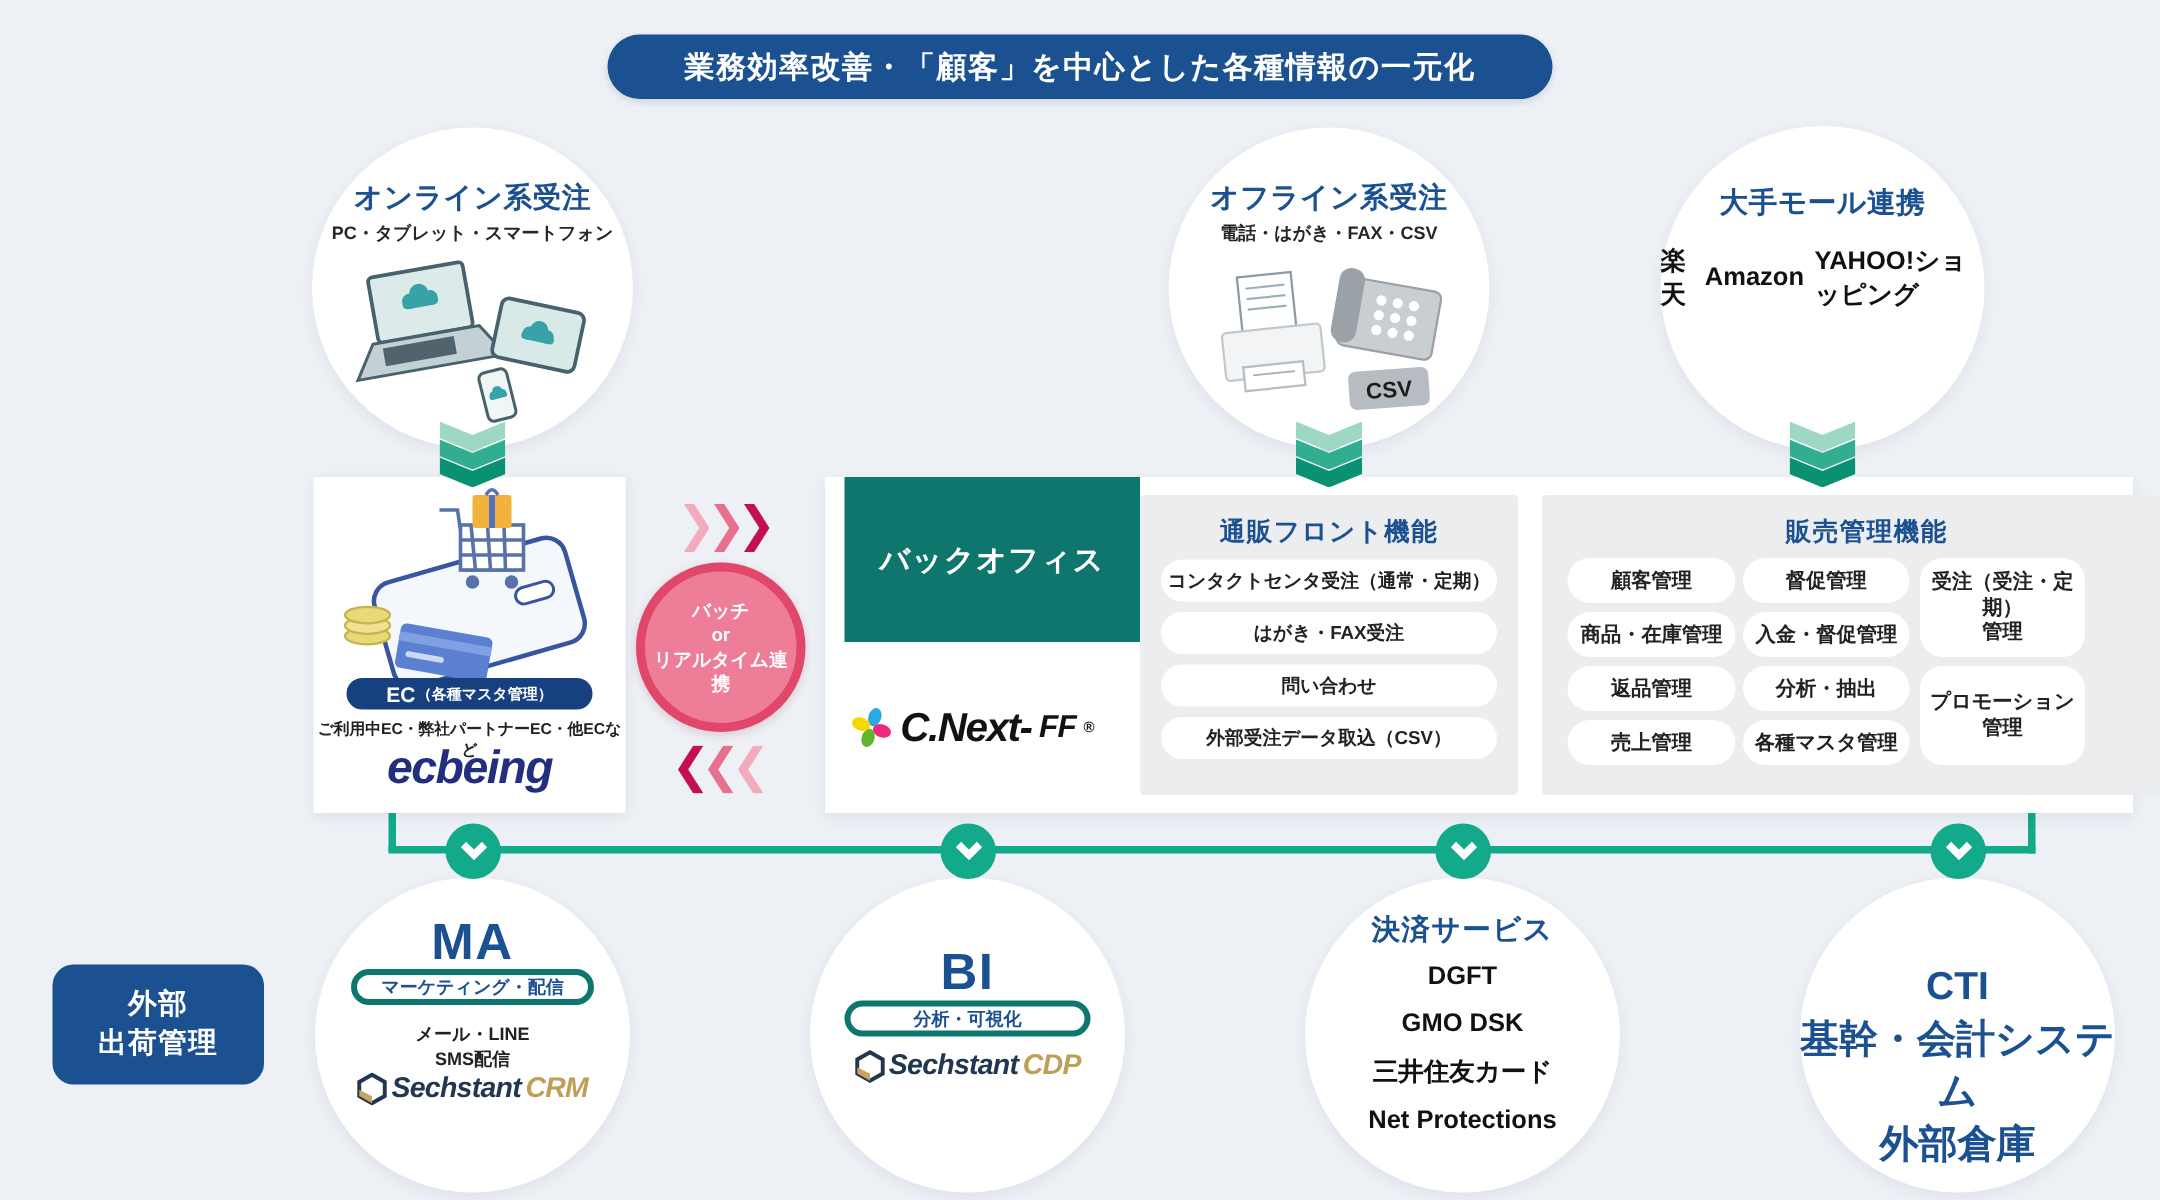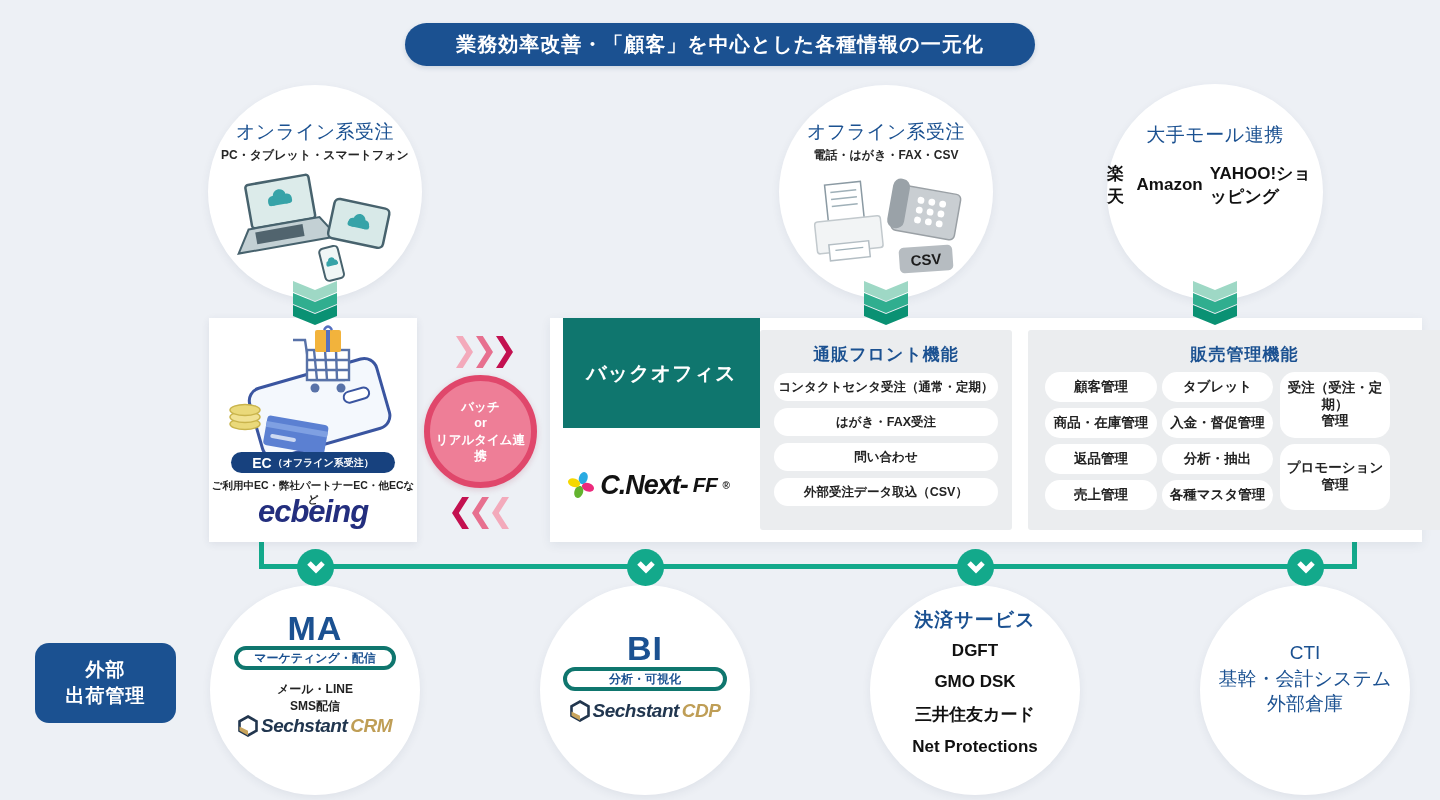--- a/index.html
+++ b/index.html
@@ -16,21 +16,21 @@
     display:flex;align-items:center;justify-content:center;text-align:center;z-index:6;}
   #customer-label{left:35px;top:154px;width:141px;height:79px;font-size:22px;letter-spacing:3px;}
   #external-label{left:35px;top:643px;width:141px;height:80px;font-size:19px;white-space:pre-line;line-height:1.35;letter-spacing:1px;}
 
   
   .circle{position:absolute;background:#fff;border-radius:50%;box-shadow:0 3px 10px rgba(40,60,90,.07);z-index:3;}
   .c-top{width:214px;height:214px;top:85px;}
   #circle-online{left:208px;}
   #circle-offline{left:779px;}
   #circle-mall{left:1107px;top:84px;width:216px;height:216px;}
-  .circle-title{position:absolute;width:100%;text-align:center;color:#1b5191;font-weight:400;font-size:19px;letter-spacing:.5px;}
+  .circle-title{position:absolute;width:100%;text-align:center;color:#1b5191;font-weight:700;font-size:19px;letter-spacing:.5px;}
   .circle-sub{position:absolute;width:100%;text-align:center;color:#262626;font-weight:700;font-size:12px;}
   .mall-items{position:absolute;top:78px;width:100%;display:flex;flex-direction:row;gap:7px;align-items:center;}
   .mall-item{font-size:17px;font-weight:800;color:#111;}
 
   .illus{position:absolute;left:50%;transform:translateX(-50%);}
 
   
   .chev3{position:absolute;width:44px;z-index:5;}
   .chev{width:44px;height:20px;clip-path:polygon(0 0,50% 45%,100% 0,100% 55%,50% 100%,0 55%);}
   .chev+.chev{margin-top:-8px;}
@@ -93,21 +93,21 @@
   .big-blue{position:absolute;width:100%;text-align:center;color:#1b5191;font-weight:800;letter-spacing:1px;}
   .outline-pill{position:absolute;border:4px solid #0f766e;border-radius:14px;color:#1b5191;font-weight:800;
     font-size:12px;display:flex;align-items:center;justify-content:center;box-sizing:border-box;background:#fff;}
   .ma-desc{position:absolute;top:96px;width:100%;text-align:center;font-size:12px;font-weight:800;color:#222;
     white-space:pre-line;line-height:1.45;}
   .sech-row{position:absolute;width:100%;display:flex;align-items:center;justify-content:center;gap:3px;}
   .sech-name{font-size:19px;font-style:italic;font-weight:800;color:#21364f;letter-spacing:-.5px;}
   .sech-suffix{font-size:19px;font-style:italic;font-weight:800;color:#bf9e56;letter-spacing:-.5px;}
   .pay-items{position:absolute;top:56px;width:100%;display:flex;flex-direction:column;gap:11px;align-items:center;}
   .pay-item{font-size:17px;font-weight:800;color:#111;}
-  .cti-text{position:absolute;top:55px;width:100%;text-align:center;color:#1b5191;font-weight:400;font-size:19px;
+  .cti-text{position:absolute;top:55px;width:100%;text-align:center;color:#1b5191;font-weight:700;font-size:26px;
     line-height:1.35;white-space:pre-line;}
 </style>
 </head>
 <body>
 
 <div class="stage">
 
   <div class="banner">業務効率改善・「顧客」を中心とした各種情報の一元化</div>
 
   <div class="side-label" id="external-label">外部
@@ -236,21 +236,21 @@
         <ellipse cx="30" cy="88" rx="15" ry="5.5" fill="#ead97a" stroke="#c9b44c" stroke-width="1.5"></ellipse>
       </g>
       <g transform="rotate(10 80 112)">
         <rect x="50" y="98" width="62" height="30" rx="4" fill="#5b80d2"></rect>
         <rect x="50" y="104" width="62" height="6" fill="#7fa0e2"></rect>
         <rect x="56" y="116" width="26" height="4" rx="2" fill="#cdd9f2"></rect>
       </g>
     </svg>
     <div class="ec-pill">
       <span class="big">EC</span>
-      <span class="small">（オフライン系受注）</span>
+      <span class="small">（各種マスタ管理）</span>
     </div>
     <div class="ec-sub">ご利用中EC・弊社パートナーEC・他ECなど</div>
     <div class="ec-logo">ecbeing</div>
   </div>
 
   <div class="pchev-row" style="left:456px;top:336px">
     <div class="pchev right p1"></div>
     <div class="pchev right p2"></div>
     <div class="pchev right p3"></div>
   </div>
@@ -286,21 +286,21 @@
     <div class="fpill" style="top:113px">問い合わせ</div>
     <div class="fpill" style="top:148px">外部受注データ取込（CSV）</div>
   </div>
 
   <div class="panel" id="sales-panel">
     <div class="panel-title">販売管理機能</div>
     <div class="spill" style="left:17px;top:42px;width:112px;height:30px">顧客管理</div>
     <div class="spill" style="left:17px;top:78px;width:112px;height:30px">商品・在庫管理</div>
     <div class="spill" style="left:17px;top:114px;width:112px;height:30px">返品管理</div>
     <div class="spill" style="left:17px;top:150px;width:112px;height:30px">売上管理</div>
-    <div class="spill" style="left:134px;top:42px;width:111px;height:30px">タブレット</div>
+    <div class="spill" style="left:134px;top:42px;width:111px;height:30px">督促管理</div>
     <div class="spill" style="left:134px;top:78px;width:111px;height:30px">入金・督促管理</div>
     <div class="spill" style="left:134px;top:114px;width:111px;height:30px">分析・抽出</div>
     <div class="spill" style="left:134px;top:150px;width:111px;height:30px">各種マスタ管理</div>
     <div class="spill" style="left:252px;top:42px;width:110px;height:66px">受注（受注・定期）
 管理</div>
     <div class="spill" style="left:252px;top:114px;width:110px;height:66px">プロモーション
 管理</div>
   </div>
 
   <div class="gline" style="left:259px;top:542px;width:5px;height:26px"></div>

